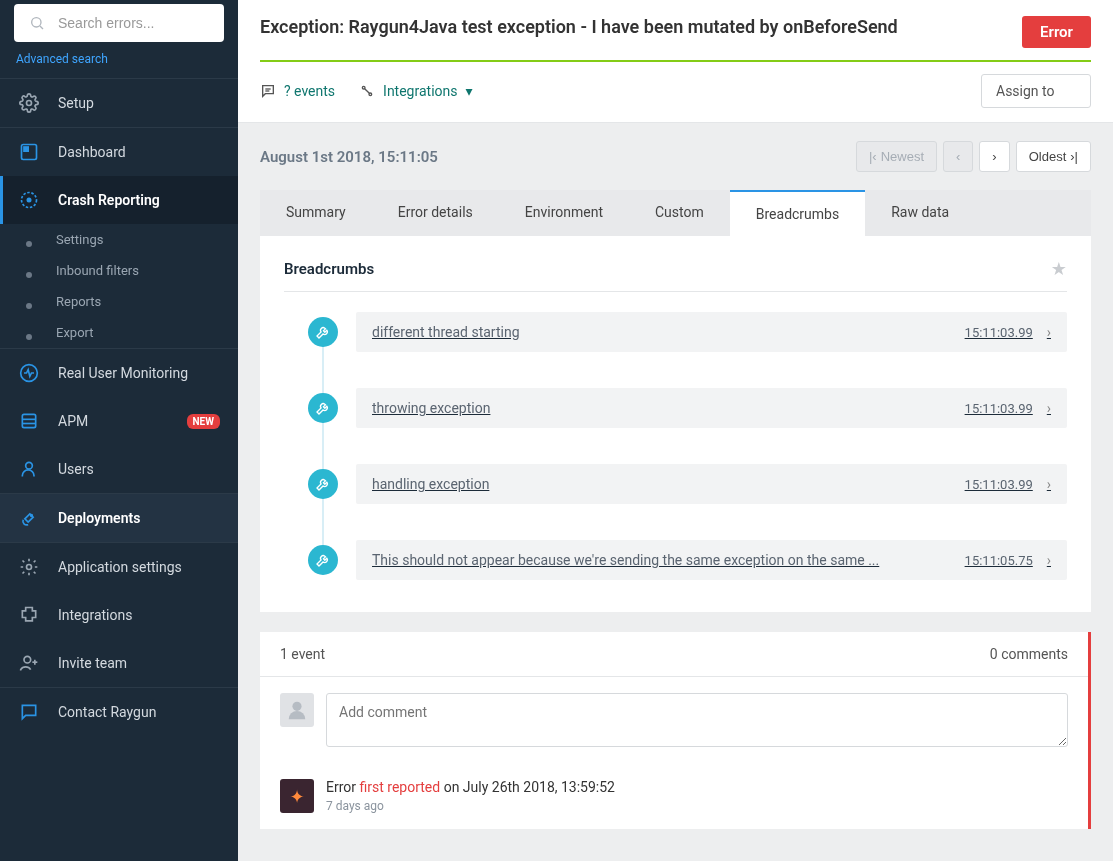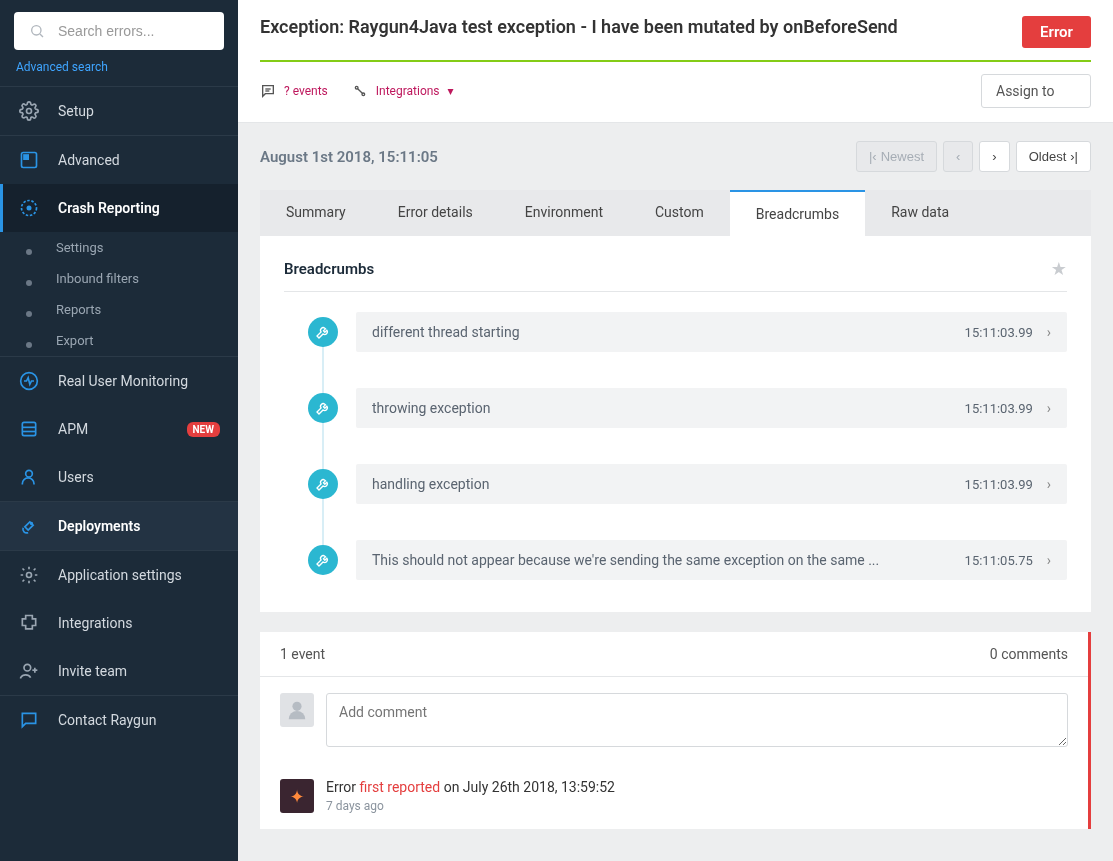--- a/index.html
+++ b/index.html
@@ -2,21 +2,21 @@
 <html><head>
 <meta charset="utf-8">
 <style>
 * { margin: 0; padding: 0; box-sizing: border-box; }
 body { font-family: -apple-system, BlinkMacSystemFont, "Segoe UI", Roboto, sans-serif; font-size: 14px; color: #1c2b39; background: #f5f6f7; }
 
 .app { display: flex; width: 1113px; height: 861px; overflow: hidden; }
 
 
 .sidebar { width: 238px; background: #1c2b39; color: #d3d9df; display: flex; flex-direction: column; flex-shrink: 0; }
-.sidebar-search { padding: 12px 14px 6px; }
+.sidebar-search { padding: 4px 14px 6px; }
 .search-box { display: flex; align-items: center; background: #fff; border-radius: 4px; padding: 8px 12px; gap: 10px; }
 .search-box input { border: none; outline: none; flex: 1; font-size: 14px; color: #333; background: transparent; }
 .search-box input::placeholder { color: #999; }
 .adv-search { display: block; padding: 4px 16px 12px; font-size: 12px; color: #3fa5ff; text-decoration: none; }
 .sidebar-section { border-top: 1px solid #2b3a48; }
 .nav-item { display: flex; align-items: center; gap: 18px; padding: 13px 18px; cursor: pointer; color: #d3d9df; font-size: 14px; position: relative; }
 .nav-item.active { background: #15212d; color: #fff; font-weight: 600; border-left: 3px solid #2a94e5; padding-left: 15px; }
 .nav-item.highlight { background: #233343; color: #fff; font-weight: 600; }
 .nav-icon { width: 22px; height: 22px; display: flex; align-items: center; justify-content: center; flex-shrink: 0; }
 .nav-sub { display: flex; align-items: flex-end; gap: 18px; padding: 8px 18px 8px 26px; cursor: pointer; color: #9aa6b2; font-size: 13px; }
@@ -24,21 +24,21 @@
 .badge-new { background: #e43e3e; color: #fff; font-size: 10px; font-weight: 700; padding: 2px 6px; border-radius: 6px; margin-left: auto; }
 .sidebar-bottom { margin-top: 0; }
 
 
 .main { flex: 1; background: #edeeef; overflow-y: auto; }
 .header-bar { background: #fff; padding: 16px 22px 0; border-bottom: 1px solid #e4e6e8; }
 .title-row { display: flex; align-items: flex-start; gap: 14px; padding-bottom: 12px; border-bottom: 2px solid #84cc16; }
 .title-text { font-size: 18px; font-weight: 600; color: #333; flex: 1; }
 .pill-active { background: #e43e3e; color: #fff; font-weight: 600; padding: 7px 18px; border-radius: 3px; font-size: 15px; }
 .sec-row { display: flex; align-items: center; gap: 24px; padding: 12px 0 14px; }
-.sec-item { display: flex; align-items: center; gap: 8px; font-size: 12px; color: #be185d; cursor: pointer; }
+.sec-item { display: flex; align-items: center; gap: 8px; font-size: 14px; color: #0f766e; cursor: pointer; }
 .assign-box { margin-left: auto; border: 1px solid #d6d9dc; border-radius: 3px; padding: 8px 14px; min-width: 110px; font-size: 14px; color: #555; }
 
 
 .pager-row { display: flex; align-items: center; padding: 18px 22px; }
 .date-label { font-weight: 600; color: #6b7886; font-size: 15px; }
 .pager { margin-left: auto; display: flex; gap: 6px; }
 .pager-btn { border: 1px solid #d6d9dc; background: #fff; padding: 7px 12px; border-radius: 3px; font-size: 13px; color: #444; cursor: pointer; display: flex; align-items: center; gap: 4px; }
 .pager-btn.disabled { background: #e8e9eb; color: #a6adb5; cursor: default; }
 
 
@@ -50,21 +50,21 @@
 .panel { background: #fff; margin: 0 22px 20px; padding: 22px 24px; }
 .panel-title-row { display: flex; align-items: center; border-bottom: 1px solid #e4e6e8; padding-bottom: 12px; margin-bottom: 20px; }
 .panel-title { font-weight: 600; font-size: 15px; }
 .star-icon { margin-left: auto; color: #c9ccd0; font-size: 18px; cursor: pointer; }
 
 .bc-list { position: relative; padding-left: 24px; }
 .bc-line { position: absolute; left: 38px; top: 18px; bottom: 18px; width: 2px; background: #d8eef6; z-index: 0; }
 .bc-row { display: flex; align-items: center; gap: 18px; margin-bottom: 36px; position: relative; z-index: 1; }
 .bc-row:last-child { margin-bottom: 10px; }
 .bc-badge { width: 30px; height: 30px; border-radius: 50%; background: #2bb7d1; display: flex; align-items: center; justify-content: center; flex-shrink: 0; color: #fff; font-size: 14px; }
-.bc-body { flex: 1; background: #f2f3f4; padding: 12px 16px; border-radius: 2px; display: flex; align-items: center; gap: 14px; cursor: pointer; }
+.bc-body { flex: 1; background: #f2f3f4; padding: 12px 16px; border-radius: 2px; display: flex; align-items: center; gap: 14px; cursor: pointer; text-decoration: underline; }
 .bc-msg { flex: 1; color: #5a6470; font-size: 14px; overflow: hidden; white-space: nowrap; text-overflow: ellipsis; }
 .bc-time { color: #5a6470; font-size: 13px; }
 .bc-chev { color: #888; font-size: 14px; }
 
 
 .comments { background: #fff; margin: 0 22px 20px; border-right: 3px solid #e43e3e; }
 .comments-head { display: flex; padding: 14px 20px; border-bottom: 1px solid #e4e6e8; font-size: 14px; color: #555; }
 .comments-head .right { margin-left: auto; }
 .comment-input-row { display: flex; gap: 12px; padding: 16px 20px; align-items: flex-start; }
 .avatar { width: 34px; height: 34px; background: #e0e2e5; border-radius: 3px; display: flex; align-items: center; justify-content: center; color: #b6bcc3; flex-shrink: 0; }
@@ -109,21 +109,21 @@
     </div>
 
     <div class="sidebar-section">
       <div class="nav-item">
         <span class="nav-icon">
           <svg width="20" height="20" viewBox="0 0 24 24" fill="none" stroke="#2a94e5" stroke-width="2">
               <rect x="3" y="3" width="18" height="18" rx="2"></rect>
               <rect x="6" y="6" width="5" height="5" fill="#2a94e5"></rect>
             </svg>
         </span>
-        <span>Advanced</span>
+        <span>Dashboard</span>
       </div>
       <div class="nav-item active">
         <span class="nav-icon">
           <svg width="20" height="20" viewBox="0 0 24 24" fill="none" stroke="#2a94e5" stroke-width="2" stroke-dasharray="3 2">
               <circle cx="12" cy="12" r="9"></circle>
               <circle cx="12" cy="12" r="3" fill="#2a94e5" stroke="none"></circle>
             </svg>
         </span>
         <span>Crash Reporting</span>
       </div>

